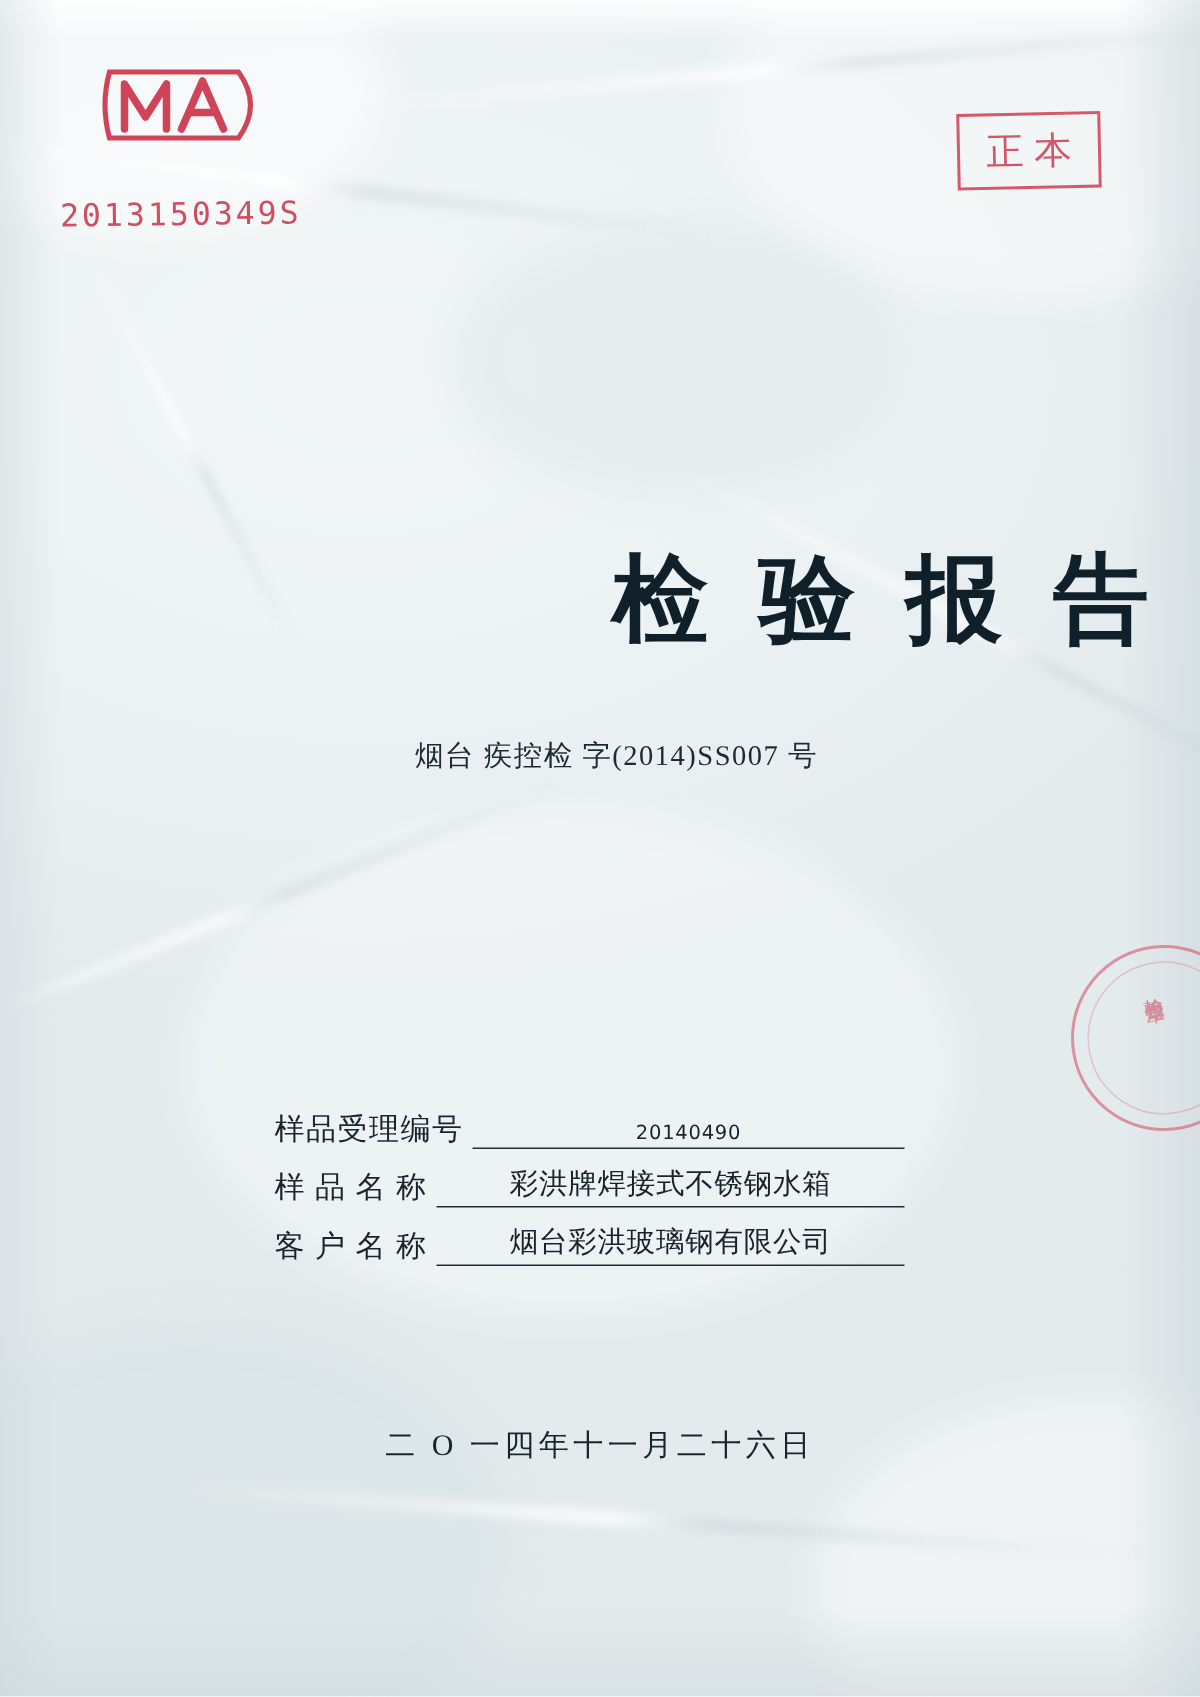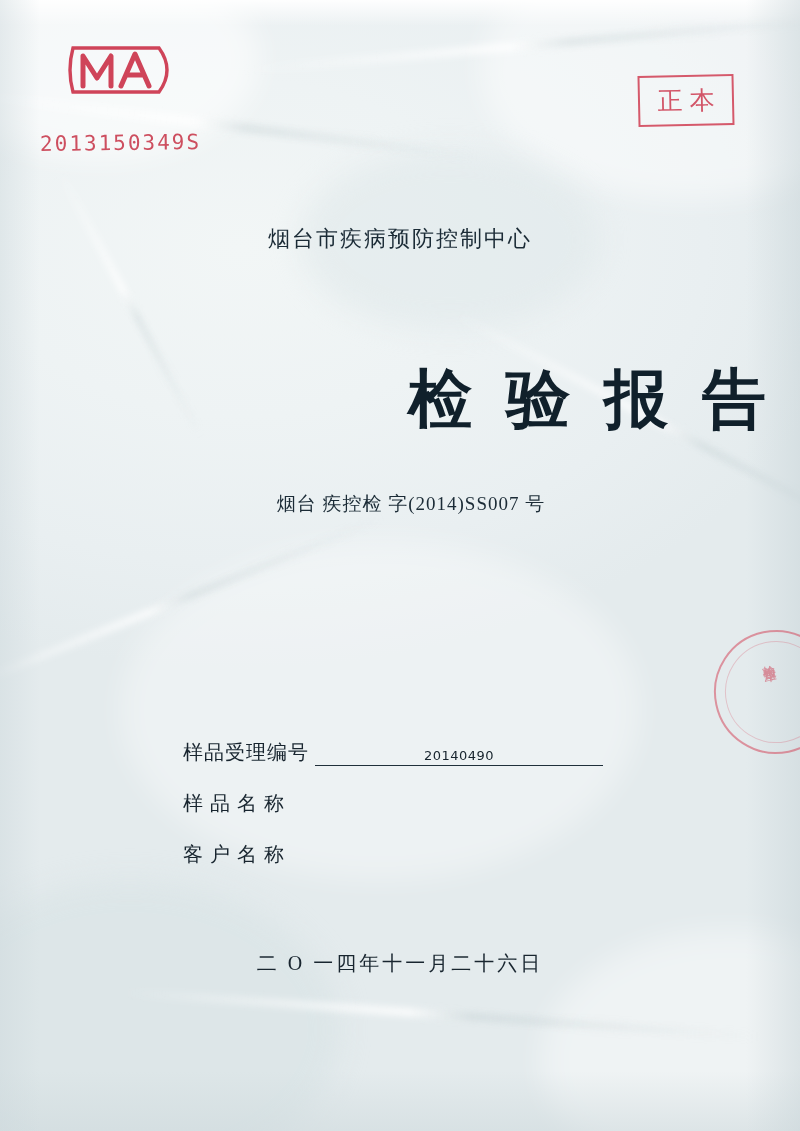--- a/index.html
+++ b/index.html
@@ -160,21 +160,21 @@
   
   #fields {
     position: absolute;
     left: 183px;
     top: 736px;
     width: 420px;
   }
   .field-row {
     display: flex;
     align-items: flex-end;
-    margin-bottom: 21px;
+    margin-bottom: 9px;
     height: 30px;
   }
   .field-label {
     font-size: 20px;
     color: #18252f;
     white-space: nowrap;
     letter-spacing: 1px;
   }
   .field-value {
     flex: 1;
@@ -232,39 +232,40 @@
       <path d="M20 42 L20 12 L34 34 L48 12 L48 42" fill="none" stroke="#cf4459" stroke-width="5" stroke-linejoin="round" stroke-linecap="round"></path>
       <path d="M58 42 L72 10 L86 42 M63.5 31 L80.5 31" fill="none" stroke="#cf4459" stroke-width="5" stroke-linejoin="round" stroke-linecap="round"></path>
     </svg>
   </div>
   <div id="ma-number">2013150349S</div>
 
   <div id="copy-stamp">
     <div id="copy-stamp-text">正本</div>
   </div>
 
-  <div id="issuer">烟台市疾病预防控制中心</div>
 
   <div id="big-title">检验报告</div>
 
   <div id="report-no">烟台 疾控检 字(2014)SS007 号</div>
 
   <div id="seal">
     <div class="inner"></div>
     <div class="seal-text">检验专用章</div>
   </div>
 
   <div id="fields">
     <div class="field-row">
       <span class="field-label">样品受理编号</span>
       <span class="field-value handwritten">20140490</span>
     </div>
     <div class="field-row">
       <span class="field-label">样 品 名 称</span>
+      <span class="field-value">彩洪牌焊接式不锈钢水箱</span>
     </div>
     <div class="field-row">
       <span class="field-label">客 户 名 称</span>
+      <span class="field-value">烟台彩洪玻璃钢有限公司</span>
     </div>
   </div>
 
   <div id="date-line">二 O 一四年十一月二十六日</div>
 
 </div>
 
 </body></html>

